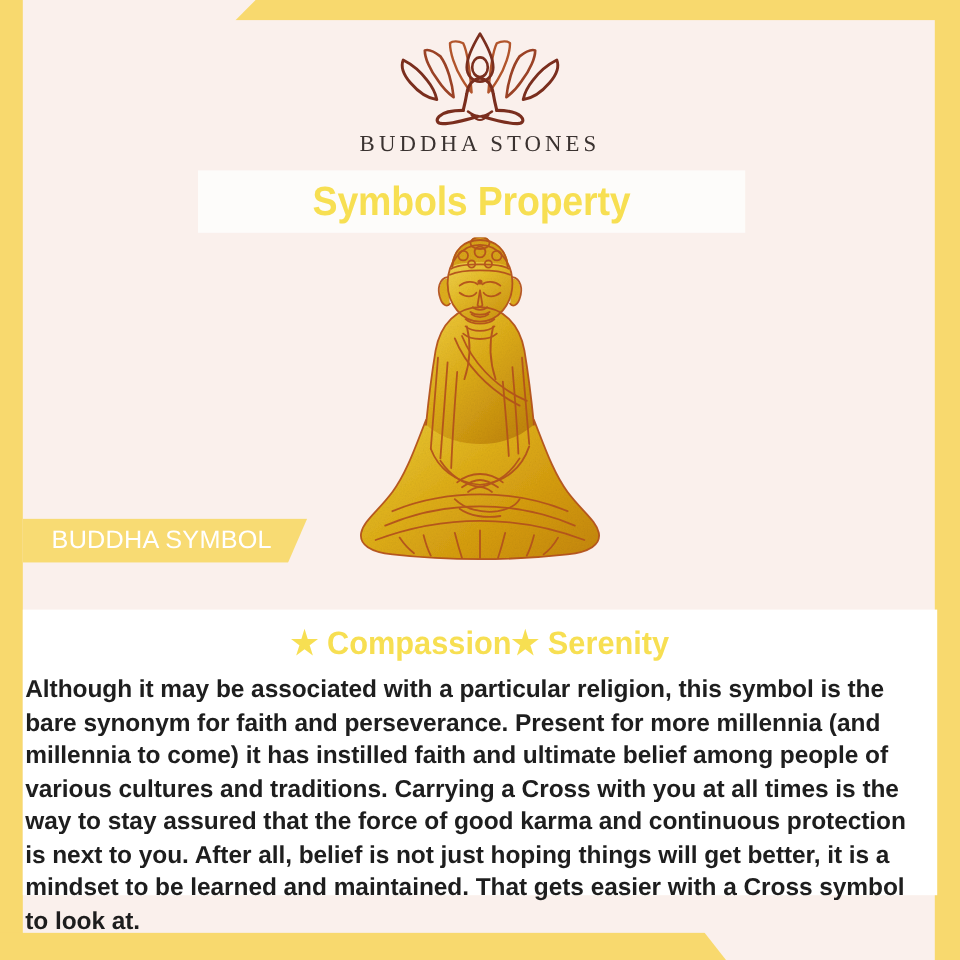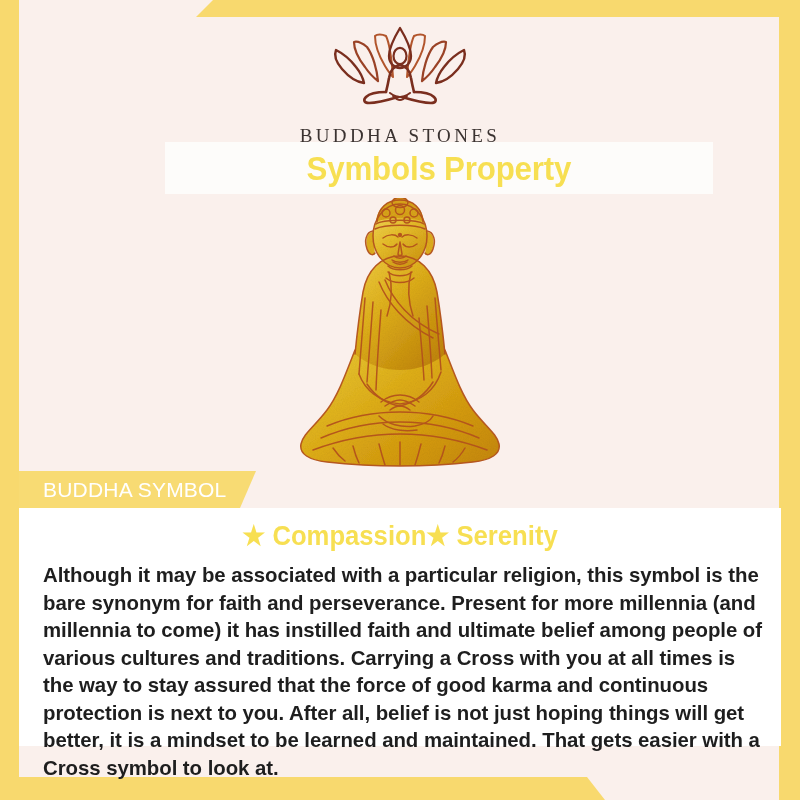--- a/index.html
+++ b/index.html
@@ -56,33 +56,33 @@
     top: 22px; left: 0; right: 0;
     text-align: center;
   }
   .logo-mark {
     display: block;
     margin: 0 auto;
     width: 160px;
     height: 86px;
   }
   .brand-name {
-    margin-top: 17px;
+    margin-top: 2px;
     font-family: "Liberation Serif", serif;
     font-size: 19px;
     letter-spacing: 3.4px;
     color: #3A3230;
     font-weight: 400;
   }
 
   
   .title-band {
     position: absolute;
     top: 142px; left: 165px;
-    width: 548px; height: 52px;
+    width: 456px; height: 52px;
     background: #FDFCFA;
     display: flex;
     align-items: center;
     justify-content: center;
   }
   .title-text {
     font-family: "Liberation Sans Narrow", "Liberation Sans", sans-serif;
     font-size: 34px;
     font-weight: bold;
     color: #F7DF52;
@@ -100,21 +100,21 @@
   }
   .buddha-svg {
     width: 215px;
     height: 295px;
     display: block;
   }
 
   
   .ribbon {
     position: absolute;
-    top: 471px; left: 19px;
+    top: 432px; left: 19px;
     width: 237px; height: 37px;
     background: #F8DB73;
     clip-path: polygon(0 0, 237px 0, 221px 37px, 0 37px);
     display: flex;
     align-items: center;
   }
   .ribbon-label {
     padding-left: 24px;
     font-family: "Liberation Sans", sans-serif;
     font-size: 21px;
@@ -138,21 +138,21 @@
     font-family: "Liberation Sans Narrow", "Liberation Sans", sans-serif;
     font-size: 27px;
     font-weight: bold;
     color: #F7DF52;
     letter-spacing: 0px;
     white-space: nowrap;
     transform: scaleX(0.95);
   }
 
   .body-text {
-    margin: 10px 14px 0 24px;
+    margin: 10px 14px 0 2px;
     font-family: "Liberation Sans Narrow", "Liberation Sans", sans-serif;
     font-size: 20.4px;
     font-weight: bold;
     line-height: 27.5px;
     color: #1E1E1E;
     text-align: left;
     letter-spacing: -0.05px;
   }
 </style>
 </head>

